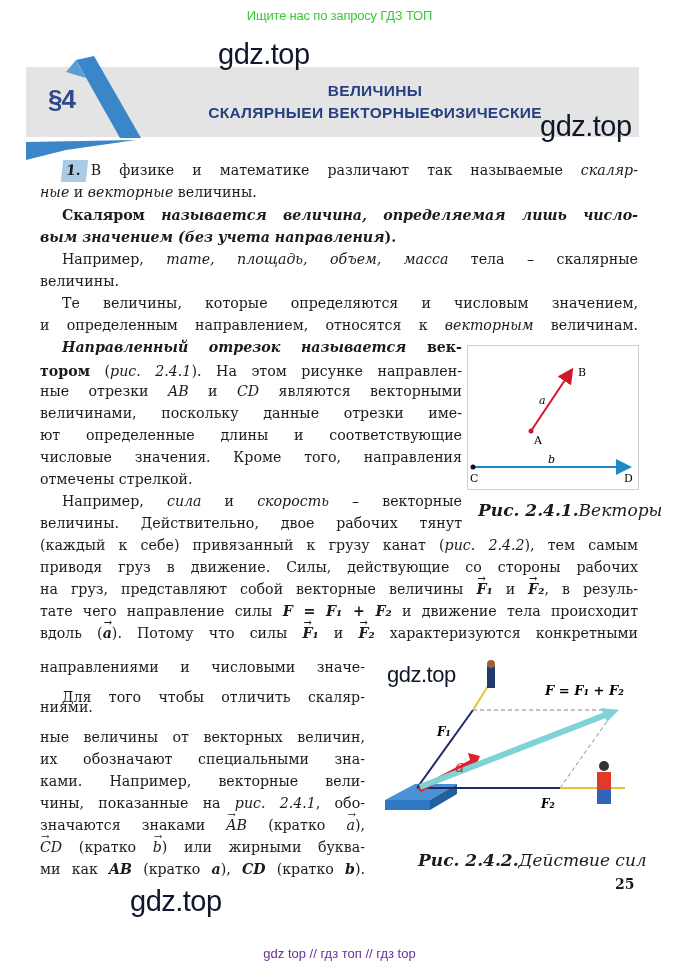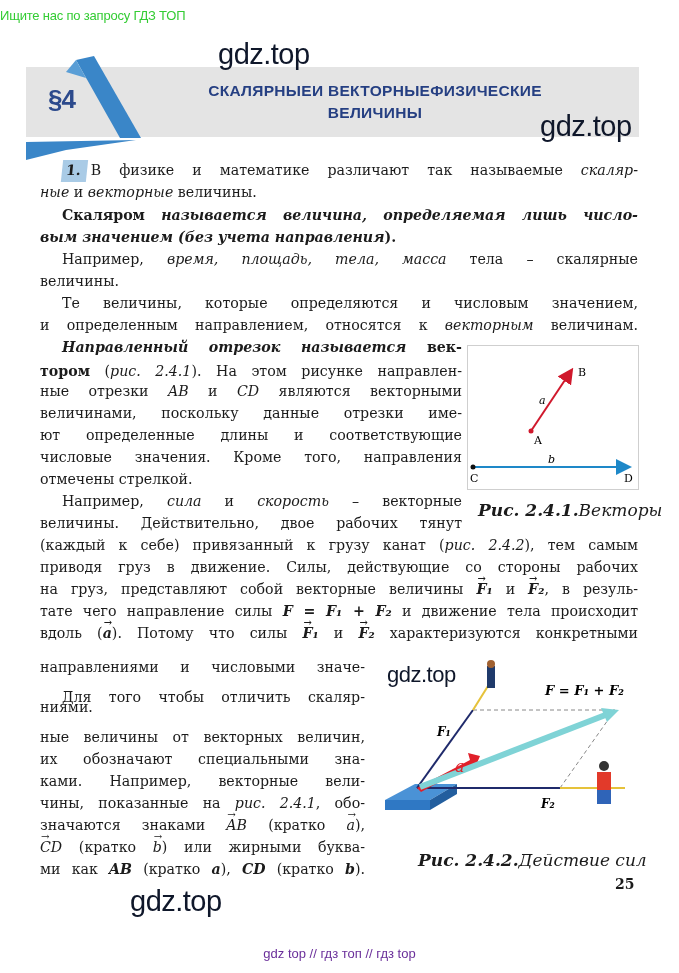--- a/index.html
+++ b/index.html
@@ -1,19 +1,19 @@
 <!DOCTYPE html>
 <html><head>
   <meta charset="utf-8">
   <style>
     html, body { margin: 0; padding: 0; background: #ffffff; }
     body { width: 679px; height: 973px; position: relative; overflow: hidden;
            font-family: "DejaVu Serif", "Liberation Serif", serif; color: #1b1b1b; }
     .abs { position: absolute; }
-    .top-banner { left: 0; width: 679px; top: 8px; text-align: left;
+    .top-banner { left: 0; width: 679px; top: 8px; text-align: center;
                   font-family: "Liberation Sans", sans-serif; font-size: 13px; color: #33cc33; letter-spacing: -0.2px; }
     .wm { font-family: "Liberation Sans", sans-serif; color: #0f172a; letter-spacing: -0.5px; }
     .header-bar { left: 26px; top: 67px; width: 613px; height: 70px; background: #e4e4e4; }
     .para-sign { left: 48px; top: 84px; font-family: "Liberation Sans", sans-serif; font-weight: bold;
                  font-size: 26px; color: #2c4a8c; letter-spacing: -1px; }
     .header-title { left: 170px; top: 80px; width: 410px; text-align: center;
                     font-family: "Liberation Sans", sans-serif; font-weight: bold; font-size: 15.5px;
                     color: #253f82; line-height: 22px; letter-spacing: 0.3px; }
     .text { font-size: 14.2px; line-height: 21.8px; text-align: justify; }
     .line { position: absolute; left: 40px; width: 598px; white-space: nowrap; }
@@ -39,22 +39,22 @@
 <div class="abs top-banner">Ищите нас по запросу ГДЗ ТОП</div>
 
 <div class="abs header-bar"></div>
 <svg class="abs" style="left:26px;top:50px" width="160" height="110">
   <polygon points="50,10 68,6 115,88 94,88" fill="#3a86c8"></polygon>
   <polygon points="40,22 50,10 60,28" fill="#5a9ed6"></polygon>
   <polygon points="0,110 0,92 110,90 40,100" fill="#3a86c8"></polygon>
 </svg>
 <div class="abs para-sign">§4</div>
 <div class="abs header-title">
+  <div>ВЕЛИЧИНЫ</div>
   <div>СКАЛЯРНЫЕИ ВЕКТОРНЫЕФИЗИЧЕСКИЕ</div>
-  <div>ВЕЛИЧИНЫ</div>
 </div>
 
 <div class="abs wm" style="left:218px;top:38px;font-size:29px;">gdz.top</div>
 <div class="abs wm" style="left:540px;top:110px;font-size:29px;">gdz.top</div>
 <div class="abs wm" style="left:387px;top:662px;font-size:22px;">gdz.top</div>
 <div class="abs wm" style="left:130px;top:885px;font-size:29px;">gdz.top</div>
 
 <div class="text">
 
   <div class="line just ind" style="top:160px">
@@ -65,21 +65,21 @@
   </div>
 
   <div class="line just ind" style="top:205px">
     <b>Скаляром</b><b><i> называется величина, определяемая лишь число-</i></b>
   </div>
   <div class="line" style="top:227px">
     <b><i>вым значением (</i></b><b><i>без учета</i></b><b><i> направления</i></b><b>).</b>
   </div>
 
   <div class="line just ind" style="top:249px">
-    <span>Например, </span><i>время, площадь, тела, масса</i><span> тела – скалярные</span>
+    <span>Например, </span><i>тате, площадь, объем, масса</i><span> тела – скалярные</span>
   </div>
   <div class="line" style="top:271px"><span>величины.</span></div>
 
   <div class="line just ind" style="top:293px"><span>Те величины, которые определяются и числовым значением,</span></div>
   <div class="line just" style="top:315px">
     <span>и определенным направлением, относятся к </span><i>векторным</i><span> величинам.</span>
   </div>
 
   <div class="line just ind nw" style="top:337px">
     <b><i>Направленный отрезок называется</i></b><b> век-</b>

